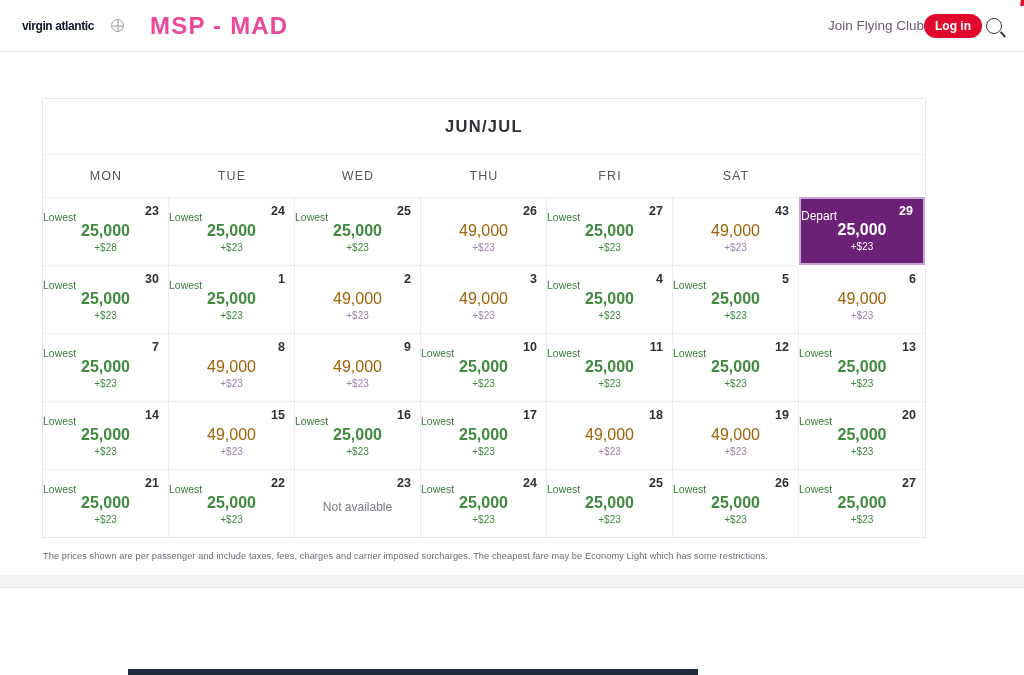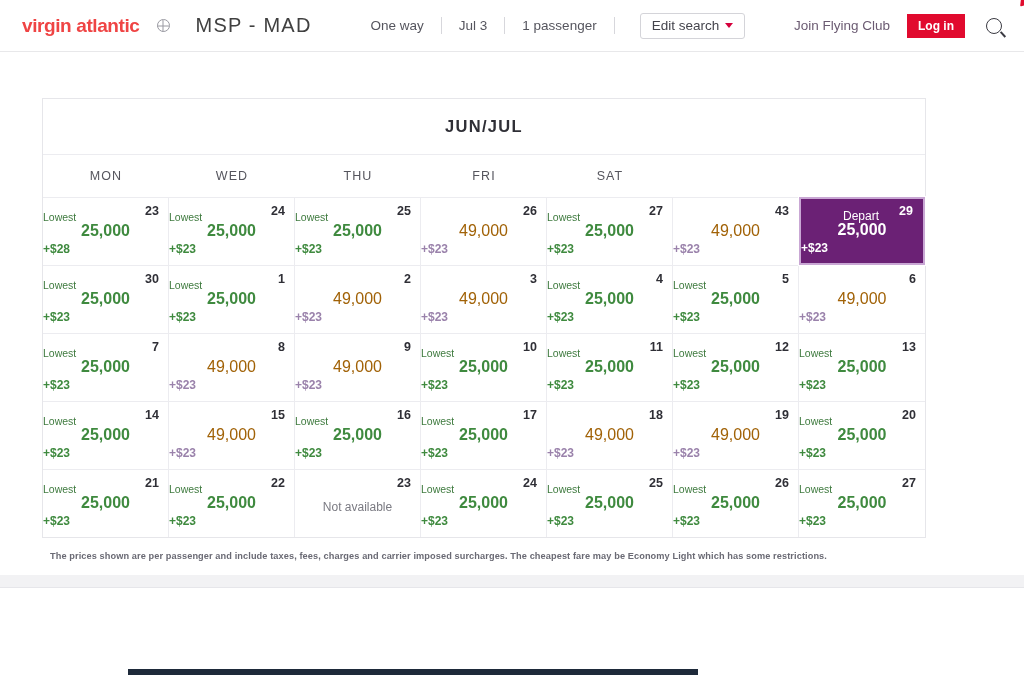--- a/index.html
+++ b/index.html
@@ -17,21 +17,21 @@
     position: absolute; left:0; top:0; width:1024px; height:52px;
     background:#ffffff;
     border-bottom: 1px solid #e8e8ea;
     display:flex; align-items:center;
   }
   .logo-wrap {
     display:flex; align-items:center; margin-left:22px; gap:5px;
   }
   .logo-text {
     font-family:"Liberation Sans", sans-serif;
-    font-size:19px; font-weight:700; color:#ef4444;
+    font-size:12px; font-weight:700; color:#0f172a;
     letter-spacing:-0.4px;
     position:relative;
   }
   .logo-flag {
     position:absolute; right:-11px; top:-5px;
     width:14px; height:10px; background:#e00c2d;
     transform: skewX(-18deg) rotate(-12deg);
     border-radius:1px 3px 1px 1px;
   }
   .logo-globe {
@@ -41,44 +41,44 @@
   }
   .logo-globe::before {
     content:""; position:absolute; left:50%; top:-0.5px; width:1px; height:12px;
     background:#9a9aa2; transform:translateX(-50%);
   }
   .logo-globe::after {
     content:""; position:absolute; top:50%; left:-0.5px; height:1px; width:12px;
     background:#9a9aa2; transform:translateY(-50%);
   }
   .route {
-    margin-left:26px; font-size:20px; color:#404040; font-weight:400;
+    margin-left:26px; font-size:24px; color:#ec4899; font-weight:700;
     letter-spacing:1.2px;
   }
   .search-summary { display:flex; align-items:center; margin-left:42px; }
   .ss-item {
     font-size:13.5px; color:#55555e; padding:0 17px; white-space:nowrap;
   }
   .ss-divider { width:1px; height:17px; background:#d7d7dc; }
   .edit-search {
     margin-left:25px; border:1px solid #d4d4d9; border-radius:3px;
     height:26px; padding:0 11px; display:flex; align-items:center; gap:6px;
     font-size:13.5px; color:#44444c; background:#fff; cursor:pointer;
   }
   .chev {
     width:0;height:0;border-left:4.5px solid transparent;border-right:4.5px solid transparent;
     border-top:5.5px solid #d5003c;
   }
   .header-right {
-    margin-left:auto; display:flex; align-items:center; gap:17px; margin-right:22px;
+    margin-left:auto; display:flex; align-items:center; margin-right:22px;
   }
   .join-club { font-size:13.5px; color:#6b5b72; cursor:pointer; }
   .login-btn {
     background:#e10a2e; color:#fff; font-size:12px; font-weight:700;
-    border:none; border-radius:0; padding:5px 11px; cursor:pointer;
+    border:none; border-radius:12px; padding:5px 11px; cursor:pointer;
     font-family:"Liberation Sans", sans-serif;
   }
   .search-icon {
     width:16px; height:16px; border:1.7px solid #3a3a42; border-radius:50%;
     position:relative; cursor:pointer; margin-left:4px;
   }
   .search-icon::after {
     content:""; position:absolute; width:1.8px; height:7px; background:#3a3a42;
     right:-2.5px; bottom:-5.5px; transform:rotate(-42deg);
   }
@@ -115,43 +115,43 @@
   }
   .cell .lowest {
     position:absolute; top:13px; left:0; right:0; text-align:left;
     font-size:10.5px; color:#3e7a3e;
   }
   .cell .price {
     position:absolute; top:24px; left:0; right:0; text-align:center;
     font-size:16px; font-weight:700;
   }
   .cell .tax {
-    position:absolute; top:44px; left:0; right:0; text-align:left;
-    font-size:12px; font-weight:700;
+    position:absolute; top:44px; left:0; right:0; text-align:center;
+    font-size:10px; font-weight:400;
   }
   .cell.green .price { color:#3f8a3f; }
   .cell.green .tax { color:#3f8a3f; }
   .cell.purple .price { color:#a16207; font-weight:400; }
   .cell.purple .tax { color:#9a82ab; }
   .cell.na .na-text {
     position:absolute; top:30px; left:0; right:0; text-align:center;
     font-size:12px; color:#7a7a82;
   }
   .cell.selected {
     background:#6b2175; border:2px solid #c9a7d4; z-index:5;
     box-shadow:0 0 0 1px #fff;
   }
   .cell.selected .daynum { color:#ffffff; top:5px; right:10px; }
-  .cell.selected .lowest { color:#ffffff; font-size:12px; top:10px; text-align:left; padding-left:42px;}
+  .cell.selected .lowest { color:#ffffff; font-size:12px; top:10px; text-align:left; }
   .cell.selected .price { color:#ffffff; top:22px; }
   .cell.selected .tax { color:#ffffff; top:42px; }
 
   .disclaimer {
-    position:absolute; left:50px; top:551px; width:884px;
-    font-size:9.2px; color:#6a6a74; letter-spacing:0.1px;font-weight:bold;
+    position:absolute; left:43px; top:551px; width:884px;
+    font-size:9.2px; color:#6a6a74; letter-spacing:0.1px;
   }
 
   
   .bottom-spacer {
     position:absolute; left:0; top:575px; width:1024px; height:12px; background:#f2f2f4;
   }
   .bottom-bar {
     position:absolute; left:0; top:587px; width:1024px; height:82px;
     background:#ffffff; border-top:1px solid #e6e6ea;
   }
@@ -166,45 +166,34 @@
 
 <div id="root">
 
   <div class="header">
     <div class="logo-wrap">
       <span class="logo-text">virgin atlantic</span>
       <span class="logo-flag"></span>
       <span class="logo-globe"></span>
     </div>
     <div class="route">MSP - MAD</div>
-    <div class="search-summary">
-      <span class="ss-item">One way</span>
-      <span class="ss-divider"></span>
-      <span class="ss-item">Jul 3</span>
-      <span class="ss-divider"></span>
-      <span class="ss-item">1 passenger</span>
-      <span class="ss-divider"></span>
-      <div class="edit-search">
-        <span>Edit search</span>
-        <span class="chev"></span>
-      </div>
-    </div>
     <div class="header-right">
       <span class="join-club">Join Flying Club</span>
       <button class="login-btn">Log in</button>
       <span class="search-icon"></span>
     </div>
   </div>
 
   <div class="page-bg"></div>
 
   <div class="cal-card">
     <div class="cal-title">JUN/JUL</div>
     <div class="dow-row">
       <div class="dow">MON</div>
+      <div class="dow">TUE</div>
       <div class="dow">WED</div>
       <div class="dow">THU</div>
       <div class="dow">FRI</div>
       <div class="dow">SAT</div>
     </div>
     <div class="grid" id="cal-grid">
         <div class="cell green">
           <span class="daynum">23</span>
           <span class="lowest">Lowest</span>
           <span class="price">25,000</span>

